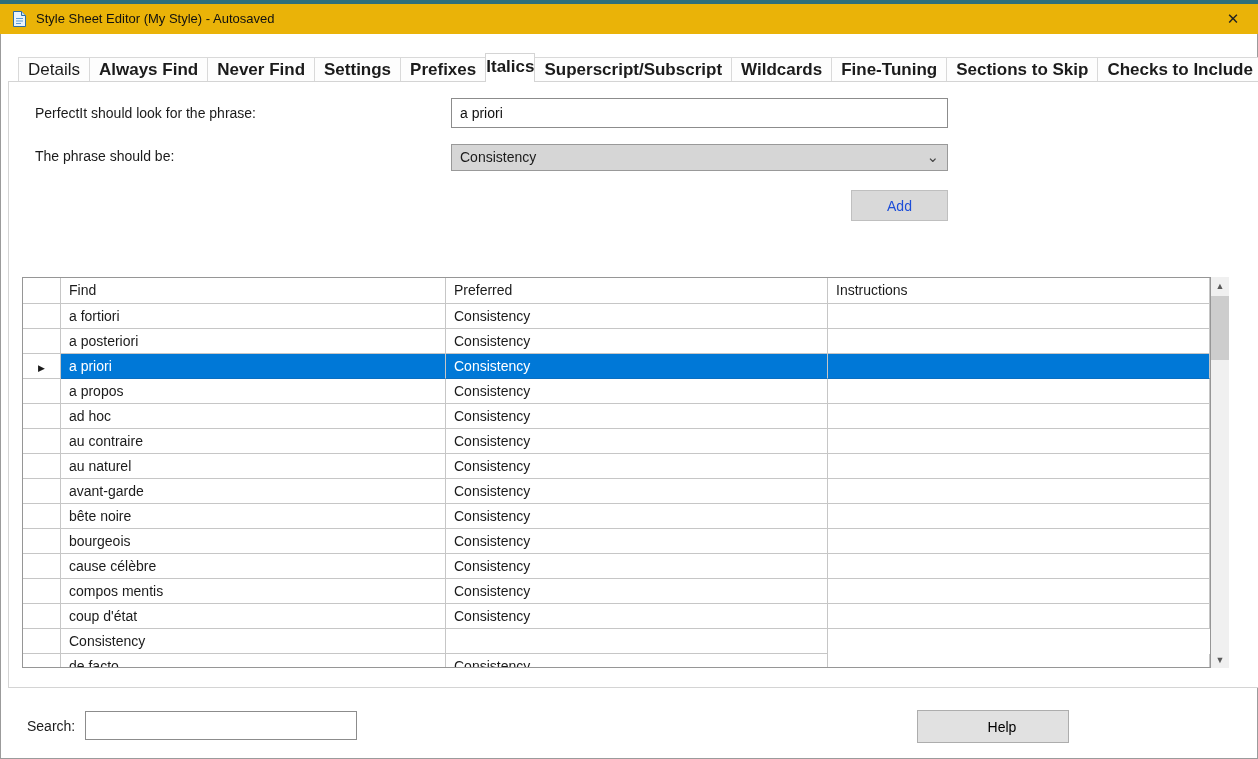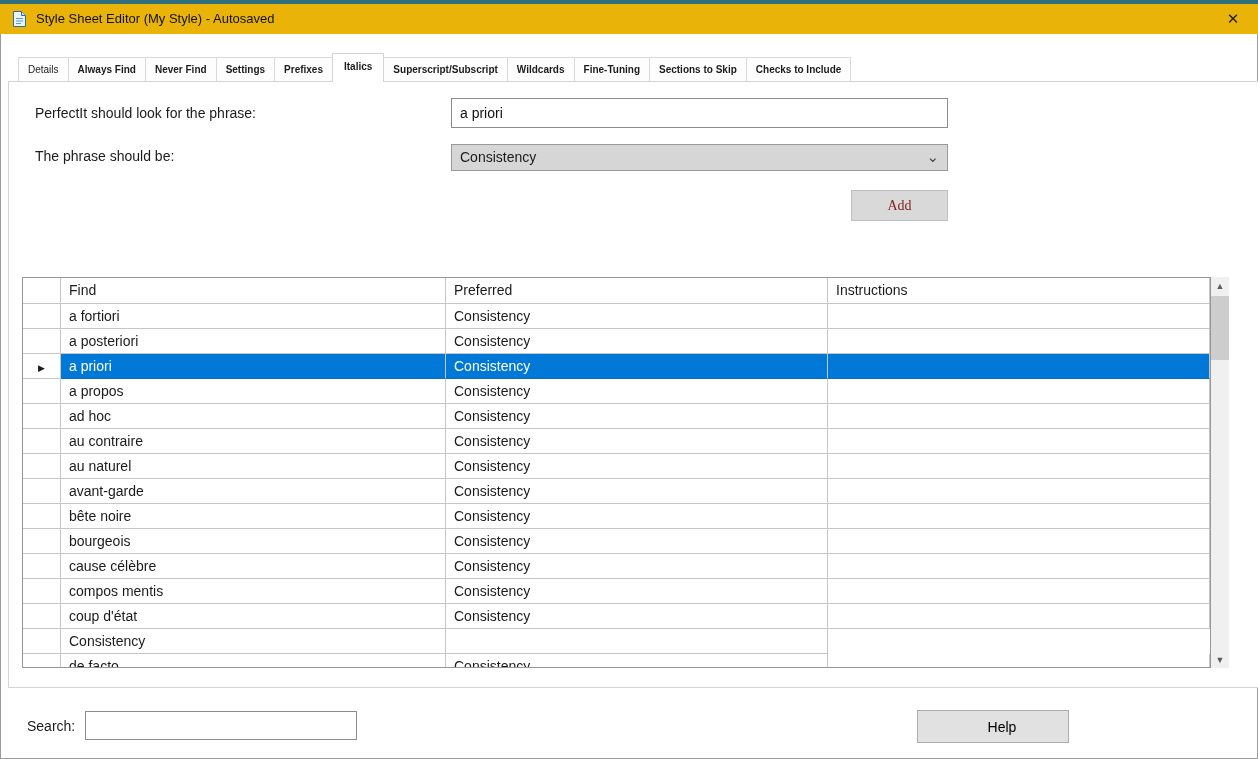--- a/index.html
+++ b/index.html
@@ -12,26 +12,26 @@
   .titlebar{position:absolute;top:4px;left:0;width:100%;height:30px;background:#eab308;}
   .app-icon{position:absolute;left:11px;top:6px;width:18px;height:18px;}
   .title{position:absolute;left:36px;top:0;height:30px;line-height:30px;font-size:13px;color:#111;}
   .close-btn{
     position:absolute;right:8px;top:2px;width:34px;height:26px;border:none;background:transparent;
     font-size:15px;color:#222;cursor:pointer;font-family:"Liberation Sans",sans-serif;
   }
   .tab-strip{position:absolute;left:18px;top:53px;height:28px;display:flex;align-items:flex-end;z-index:3;}
   .tab{
     height:24px;line-height:23px;padding:0 9px;background:#fdfdfd;border:1px solid #d9d9d9;border-bottom:none;
-    font-size:10px;box-sizing:border-box;white-space:nowrap;cursor:default;
+    font-size:17px;box-sizing:border-box;white-space:nowrap;cursor:default;
   }
   .tab + .tab{margin-left:-1px;font-weight:bold;}
   .tab.active{
     height:29px;line-height:26px;margin-bottom:-1px;background:#ffffff;z-index:4;position:relative;
-    border:1px solid #d4d4d4;border-bottom:none;padding:0 11px;
+    border:1px solid #d4d4d4;border-bottom:none;padding:0 0;
   }
   .panel{
     position:absolute;left:8px;top:81px;width:1240px;height:605px;background:#ffffff;
     border:1px solid #d4d4d4;z-index:1;padding-left:20px;
   }
   .lbl{display:block;}
   .lbl-phrase{position:absolute;left:26px;top:16px;height:30px;line-height:30px;}
   .lbl-type{position:absolute;left:26px;top:61px;height:27px;line-height:27px;}
   .input{
     font-family:"Liberation Sans",sans-serif;font-size:14px;color:#111;
@@ -39,21 +39,21 @@
   }
   .phrase-input{position:absolute;left:442px;top:16px;width:497px;height:30px;}
   .combo{
     position:absolute;left:442px;top:62px;width:497px;height:27px;box-sizing:border-box;
     background:#d6d6d6;border:1px solid #999999;cursor:default;
   }
   .combo-text{position:absolute;left:8px;top:0;height:25px;line-height:25px;}
   .combo-chev{position:absolute;right:8px;top:-1px;height:25px;line-height:25px;font-size:15px;color:#444;}
   .add-btn{
     position:absolute;left:842px;top:108px;width:97px;height:31px;background:#d9d9d9;
-    border:1px solid #bfbfbf;color:#7f1d1d;font-size:14px;font-family:Liberation Serif, serif;
+    border:1px solid #bfbfbf;color:#1d4ed8;font-size:14px;font-family:Liberation Sans, sans-serif;
   }
   .grid-wrap{position:absolute;left:13px;top:195px;width:1207px;height:391px;display:flex;align-items:center;}
   .grid-main{
     width:1189px;height:391px;box-sizing:border-box;border:1px solid #969696;background:#fff;overflow:hidden;
   }
   .grid-header,.grid-row{display:grid;grid-template-columns:38px 385px 382px 1fr;}
   .grid-header{height:26px;}
   .grid-row{height:25px;}
   .cell{
     box-sizing:border-box;border-right:1px solid #c6c6c6;border-bottom:1px solid #c6c6c6;

